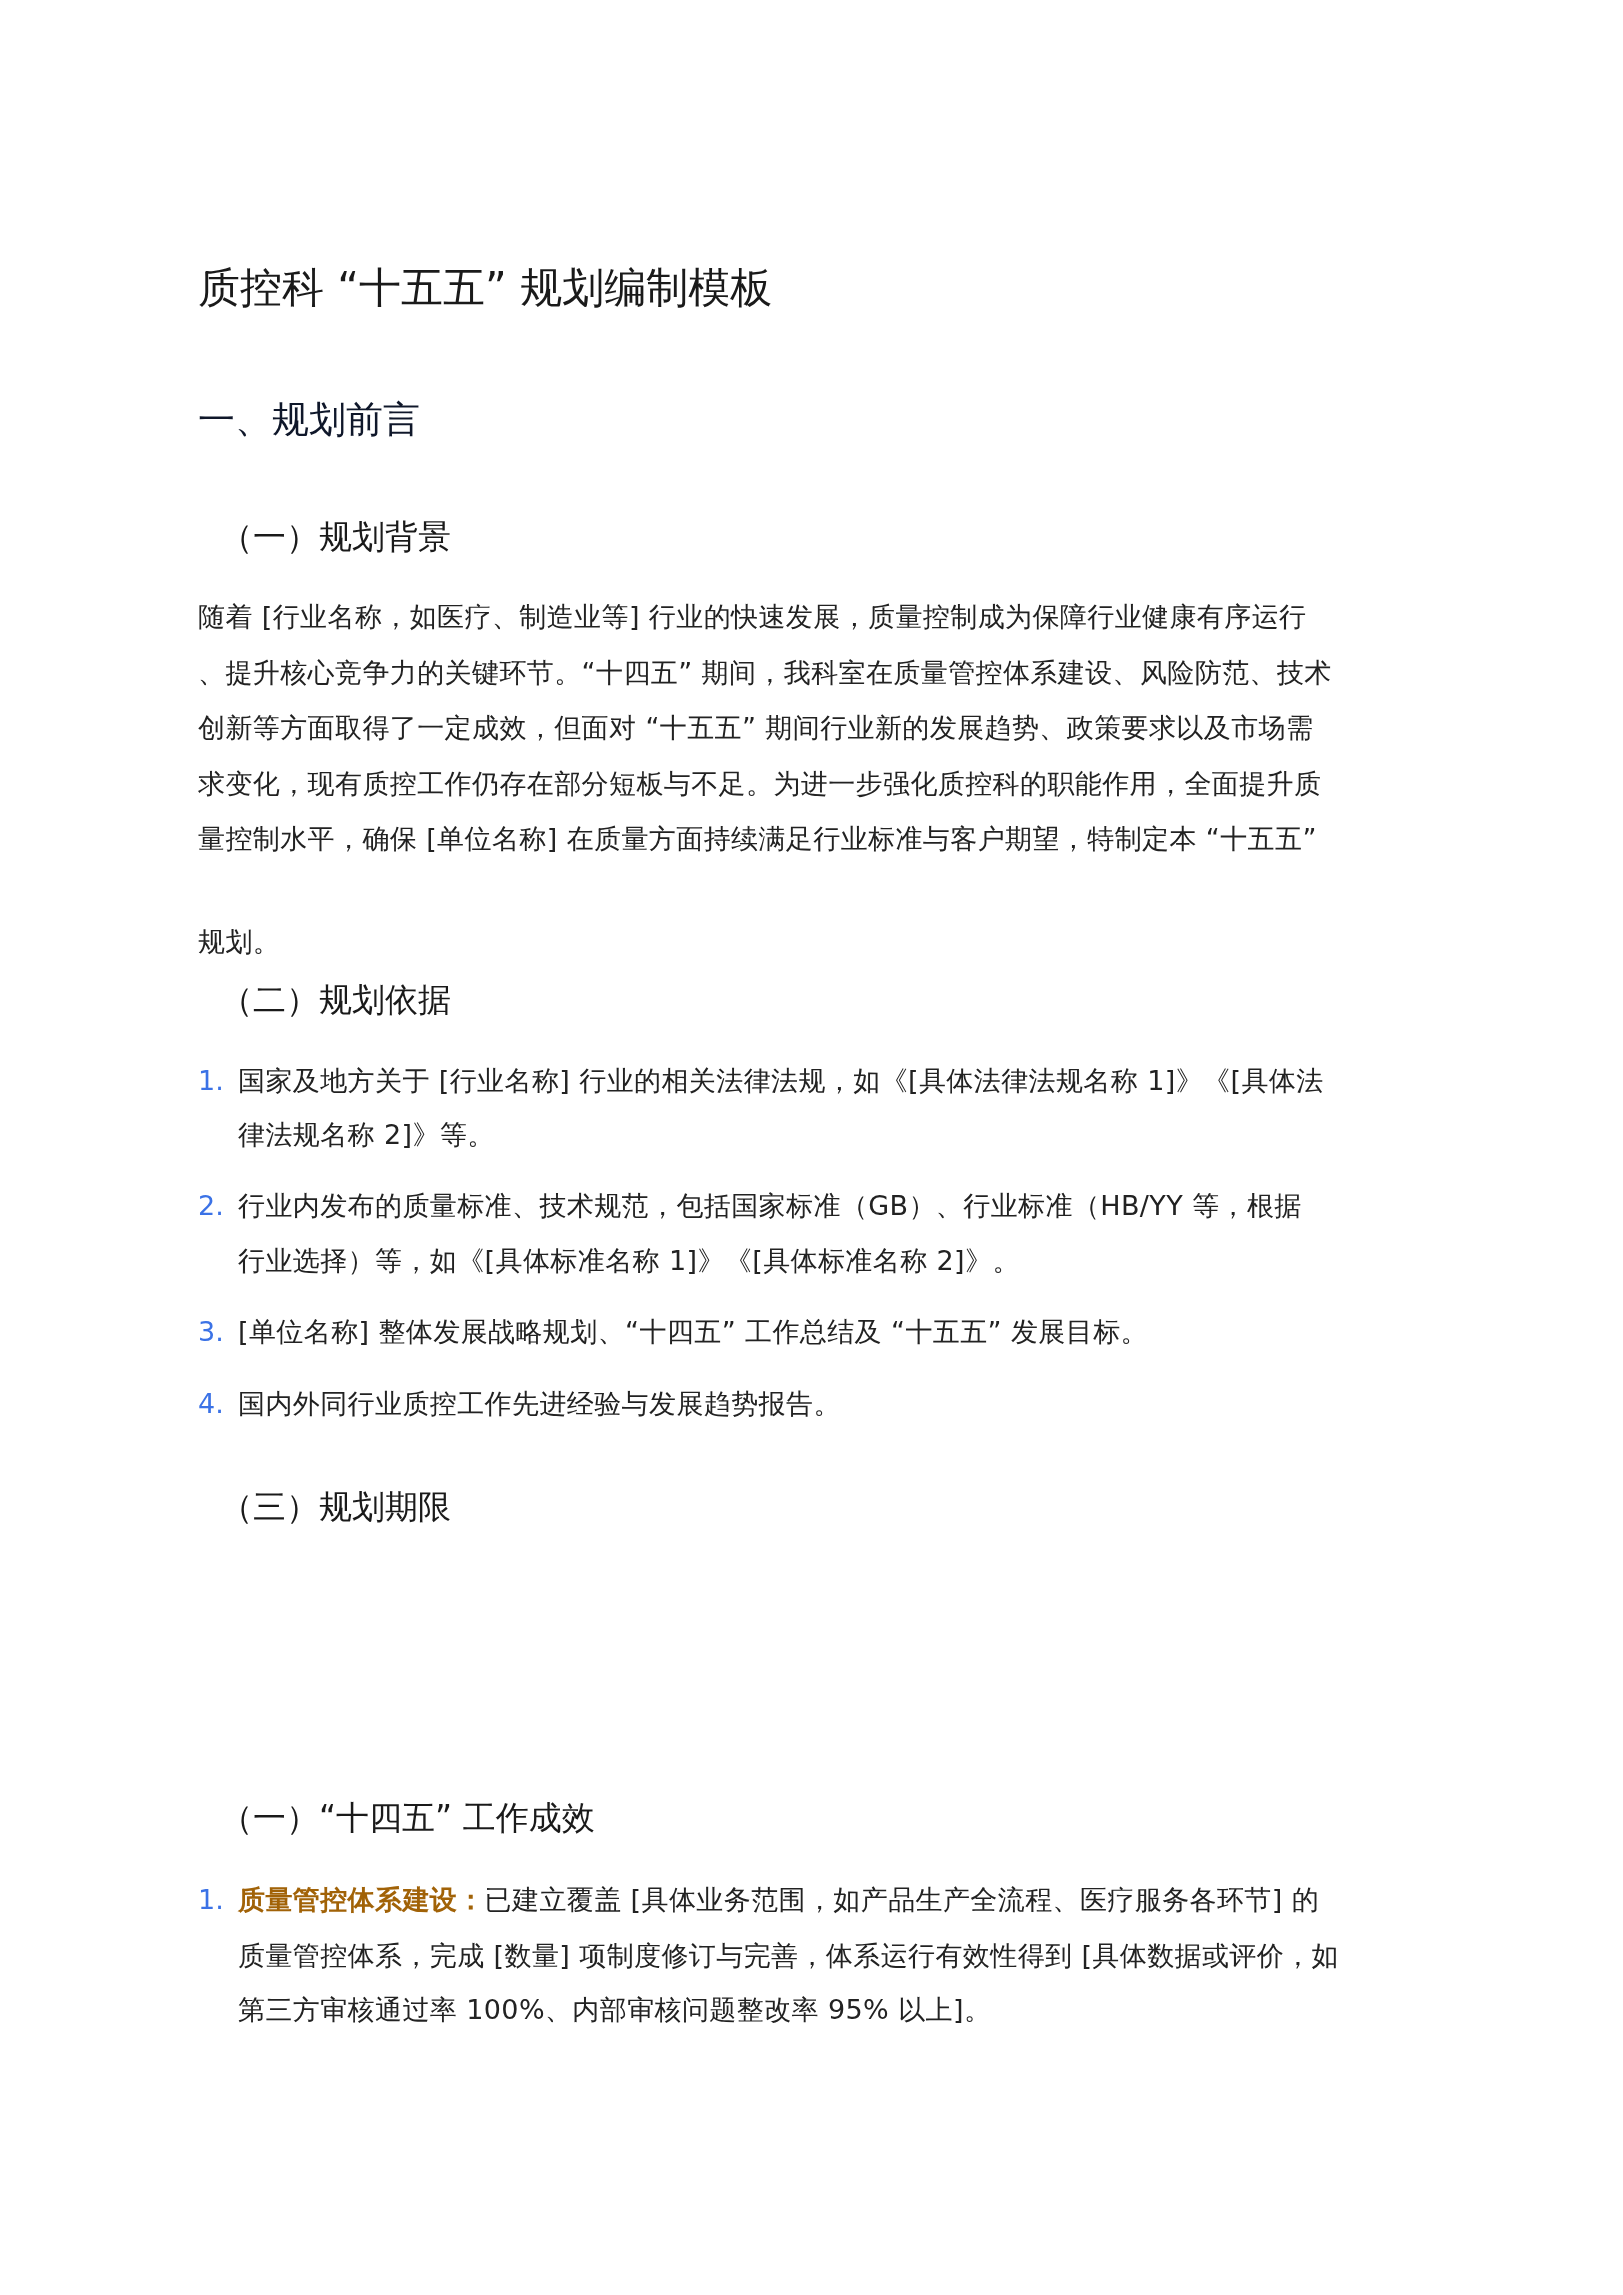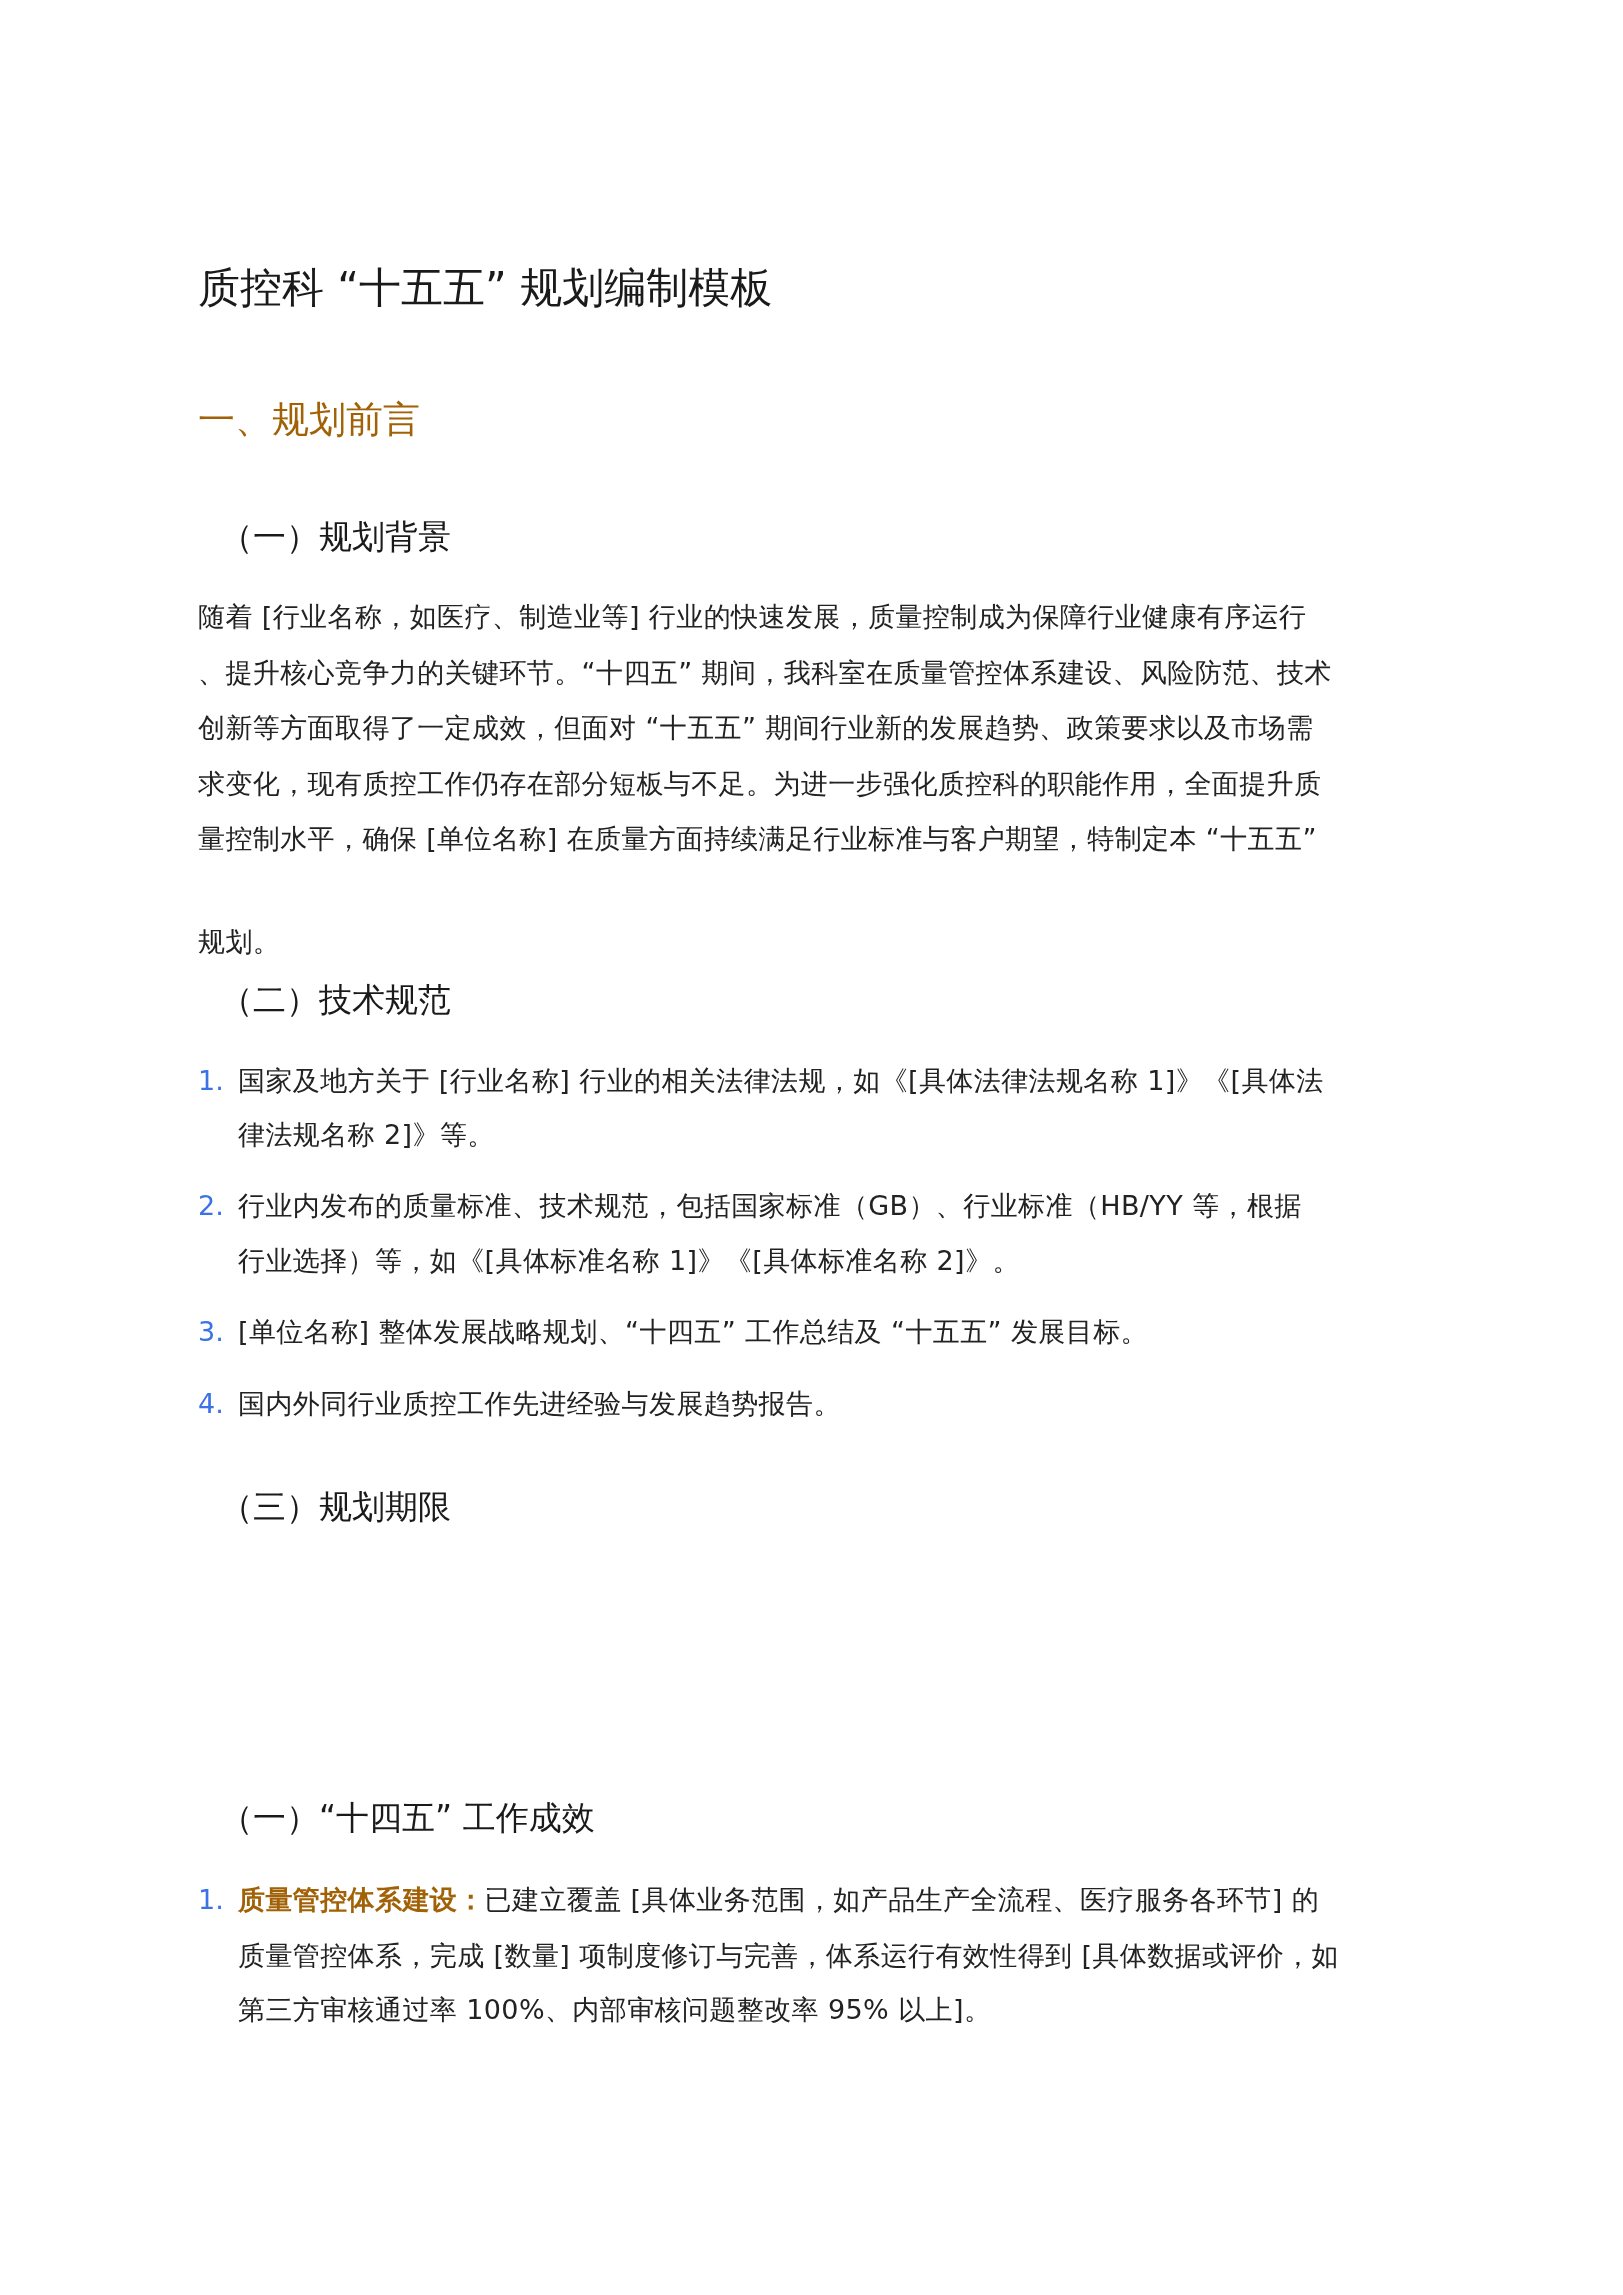--- a/index.html
+++ b/index.html
@@ -1,21 +1,21 @@
 <!DOCTYPE html>
 <html style="font-size:10.5px"><head>
 <meta charset="utf-8">
 <style>
   html, body { margin: 0; padding: 0; background: #ffffff; }
   body { width: 1623px; height: 2295px; position: relative; overflow: hidden;
          font-family: "DejaVu Sans", "Liberation Sans", sans-serif; color: #1f1f1f; }
   .page { position: absolute; left: 0; top: 0; width: 1421px; height: 2295px; background: #fff; }
   .line { position: absolute; left: 198px; white-space: nowrap; line-height: 1; }
   .title { font-size: 42px; font-weight: 500; color: #1a1a1a; }
-  .h2 { font-size: 37px; color: #a16207; }
+  .h2 { font-size: 37px; color: #0f172a; }
   .h3 { font-size: 33px; color: #1a1a1a; }
   .body { font-size: 27px; color: #222222; letter-spacing: 0.4px; }
   .num { position: absolute; left: 198px; font-size: 27px; line-height: 1; color: #3b72e6; }
   .indent { left: 238px; }
   .h3-indent { left: 212px; margin-left: 8px; }
   b { font-weight: bold; color: #a16207; }
 </style>
 </head>
 <body>
 
@@ -29,21 +29,21 @@
 
   <div>
     <div class="line body" style="top:603px;">随着 [行业名称，如医疗、制造业等] 行业的快速发展，质量控制成为保障行业健康有序运行</div>
     <div class="line body" style="top:659px;">、提升核心竞争力的关键环节。“十四五” 期间，我科室在质量管控体系建设、风险防范、技术</div>
     <div class="line body" style="top:714px;">创新等方面取得了一定成效，但面对 “十五五” 期间行业新的发展趋势、政策要求以及市场需</div>
     <div class="line body" style="top:770px;">求变化，现有质控工作仍存在部分短板与不足。为进一步强化质控科的职能作用，全面提升质</div>
     <div class="line body" style="top:825px;">量控制水平，确保 [单位名称] 在质量方面持续满足行业标准与客户期望，特制定本 “十五五”</div>
     <div class="line body" style="top:880px;margin-top:48px;">规划。</div>
   </div>
 
-  <div class="line h3 h3-indent" style="top:983px;">（二）技术规范</div>
+  <div class="line h3 h3-indent" style="top:983px;">（二）规划依据</div>
 
   <div>
     <div>
       <span class="num" style="top:1067px;">1.</span>
       <div class="line body indent" style="top:1067px;">国家及地方关于 [行业名称] 行业的相关法律法规，如《[具体法律法规名称 1]》《[具体法</div>
       <div class="line body indent" style="top:1121px;">律法规名称 2]》等。</div>
     </div>
     <div>
       <span class="num" style="top:1192px;">2.</span>
       <div class="line body indent" style="top:1192px;">行业内发布的质量标准、技术规范，包括国家标准（GB）、行业标准（HB/YY 等，根据</div>

